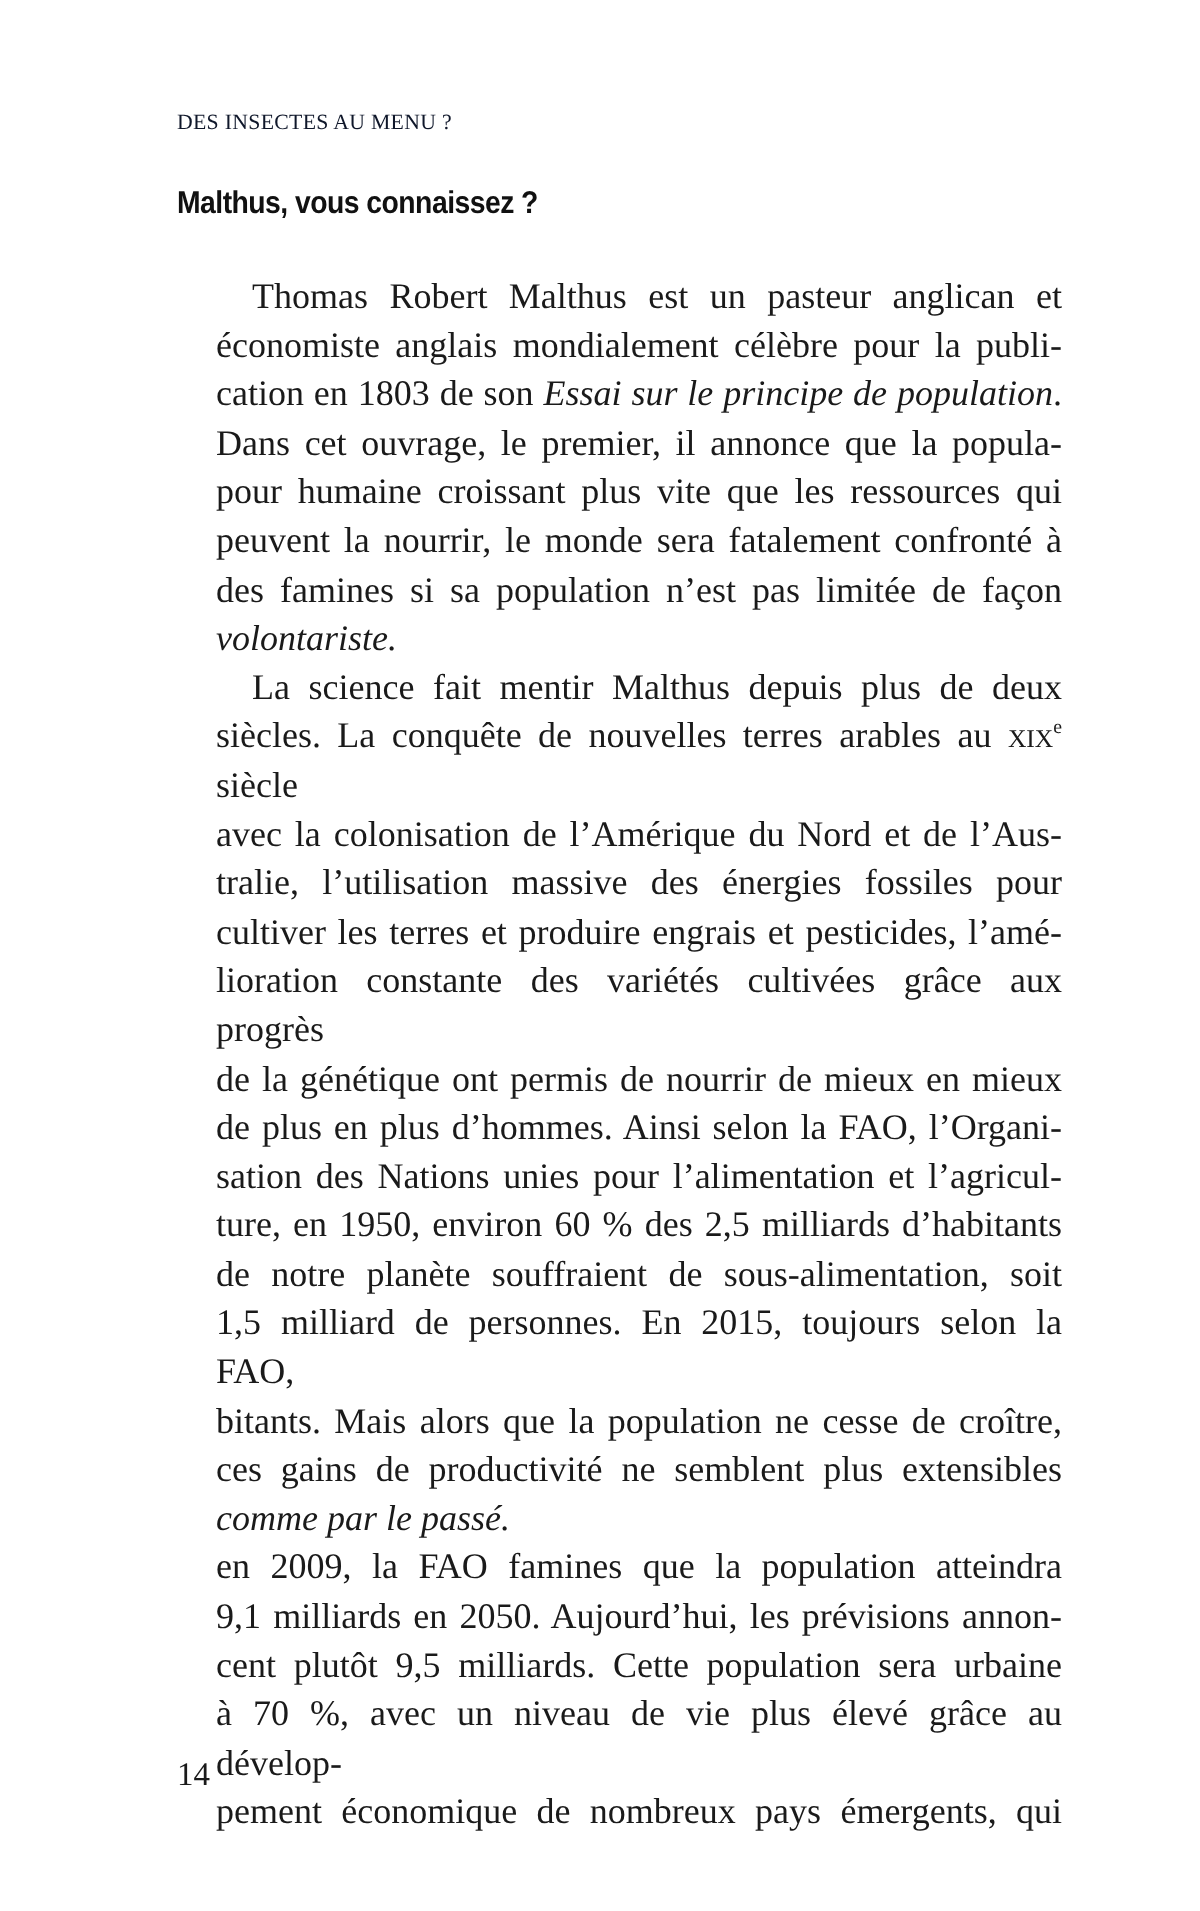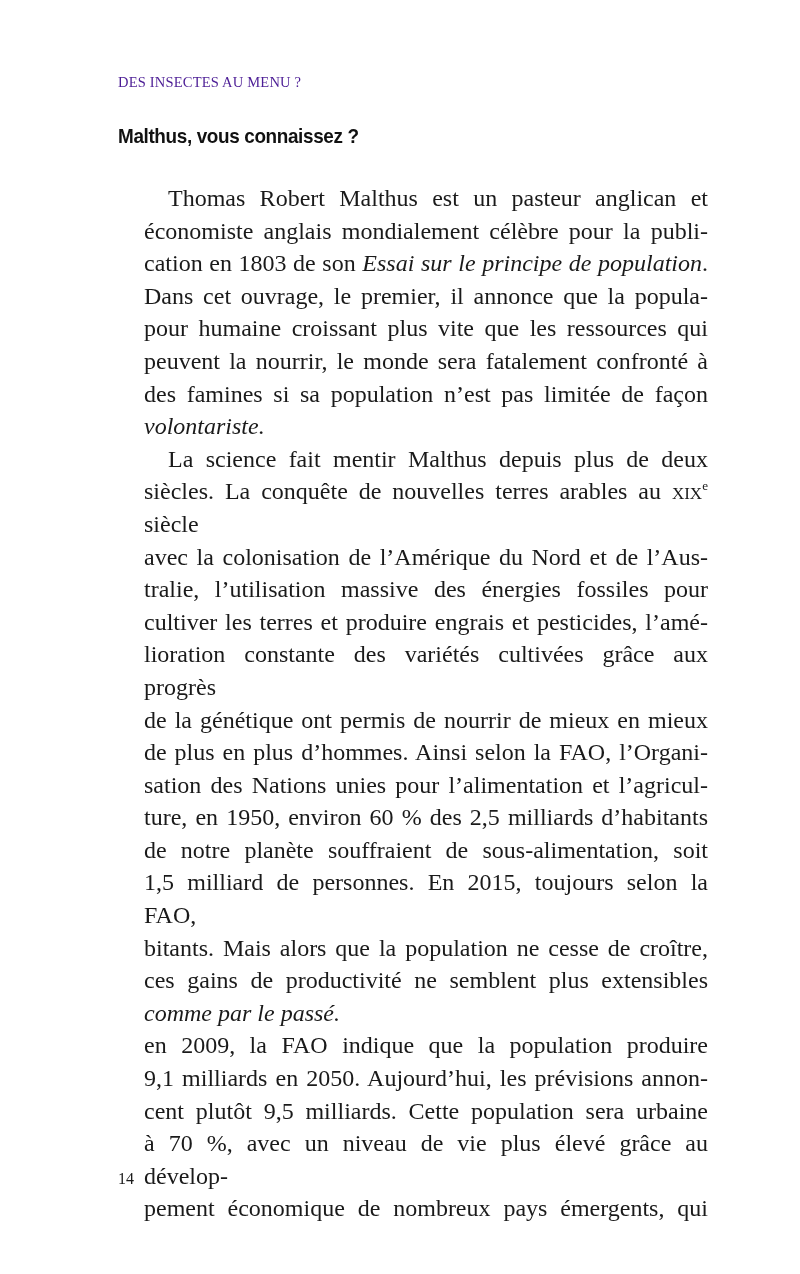--- a/index.html
+++ b/index.html
@@ -14,21 +14,21 @@
       overflow: hidden;
       color: #1a1a1a;
     }
     .running-head {
       position: absolute;
       left: 118px;
       top: 74px;
       font-family: "Liberation Serif", "DejaVu Serif", serif;
       font-size: 14.5px;
       letter-spacing: 0.2px;
-      color: #4c1d95;
+      color: #0f172a;
     }
     .section-title {
       position: absolute;
       left: 118px;
       top: 124px;
       margin: 0;
       font-family: "Liberation Sans", "DejaVu Sans", sans-serif;
       font-weight: bold;
       font-size: 21px;
       letter-spacing: -0.4px;
@@ -44,21 +44,21 @@
       font-family: "Liberation Serif", "DejaVu Serif", serif;
       font-size: 24px;
       line-height: 32.6px;
       color: #1a1a1a;
     }
     .folio {
       position: absolute;
       left: 118px;
       top: 1170px;
       font-family: "Liberation Serif", "DejaVu Serif", serif;
-      font-size: 16px;
+      font-size: 22px;
       color: #1a1a1a;
     }
     .jline {
       display: block;
       width: 564px;
       text-align: justify;
       text-align-last: justify;
       white-space: normal;
       margin-left: 26px;
     }
@@ -97,21 +97,21 @@
       <span class="jline">de plus en plus d’hommes. Ainsi selon la FAO, l’Organi-</span>
       <span class="jline">sation des Nations unies pour l’alimentation et l’agricul-</span>
       <span class="jline">ture, en 1950, environ 60 % des 2,5 milliards d’habitants</span>
       <span class="jline">de notre planète souffraient de sous-alimentation, soit</span>
       <span class="jline">1,5 milliard de personnes. En 2015, toujours selon la FAO,</span>
       <span class="jline">bitants. Mais alors que la population ne cesse de croître,</span>
       <span class="jline">ces gains de productivité ne semblent plus extensibles</span>
       <span class="jline last">comme par le passé.</span>
     </div>
     <div>
-      <span class="jline">en 2009, la FAO indique que la population produire</span>
+      <span class="jline">en 2009, la FAO famines que la population atteindra</span>
       <span class="jline">9,1 milliards en 2050. Aujourd’hui, les prévisions annon-</span>
       <span class="jline">cent plutôt 9,5 milliards. Cette population sera urbaine</span>
       <span class="jline">à 70 %, avec un niveau de vie plus élevé grâce au dévelop-</span>
       <span class="jline">pement économique de nombreux pays émergents, qui</span>
     </div>
   </div>
 
 <div class="folio">14</div>
 
 </body></html>

